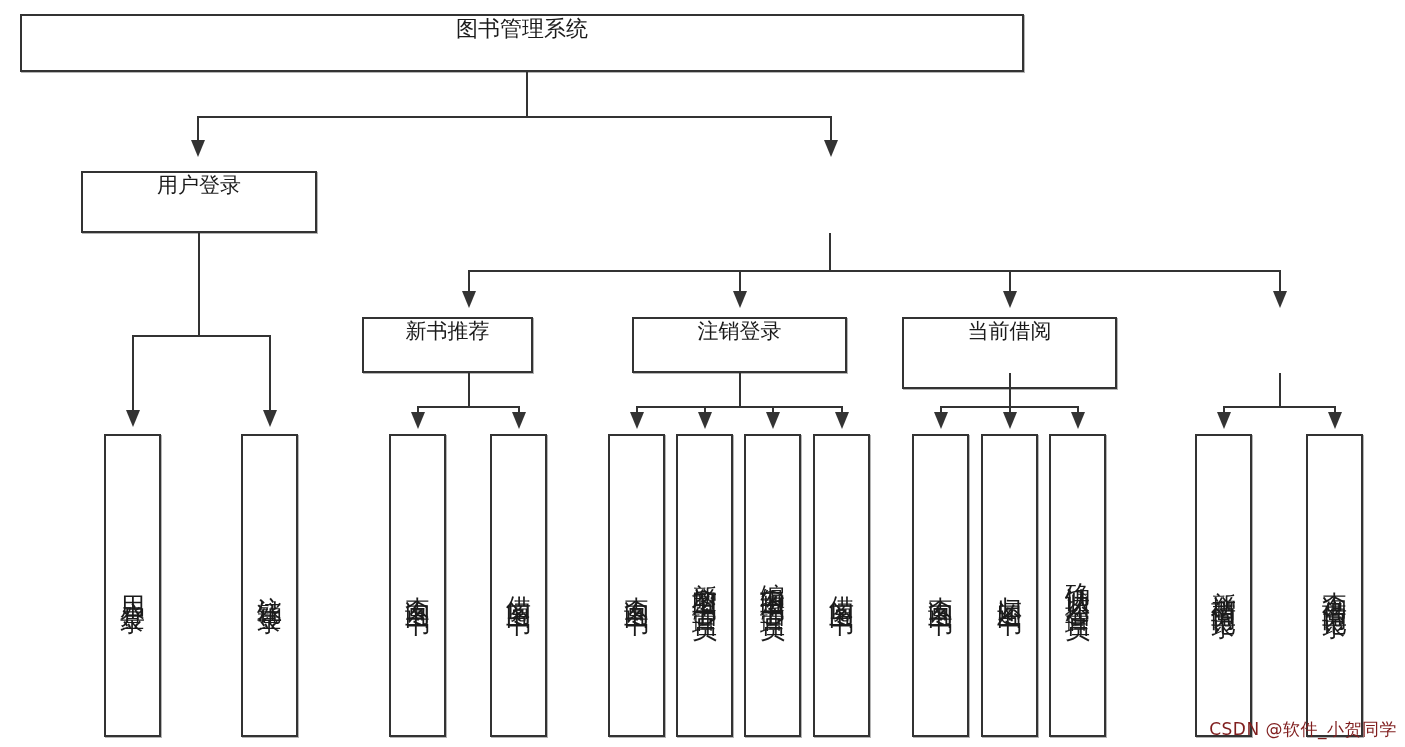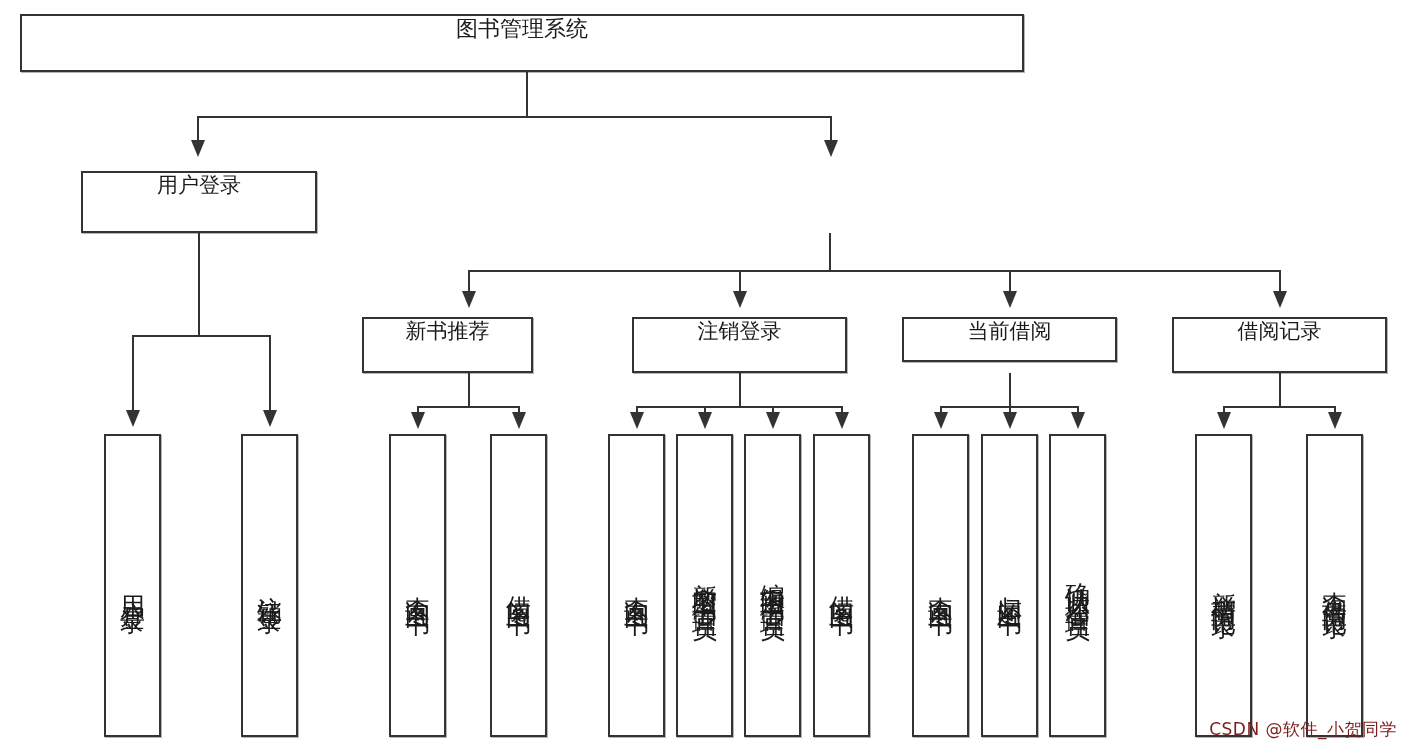--- a/index.html
+++ b/index.html
@@ -133,25 +133,22 @@
   <div class="arrow" style="left:1003px; top:291px;"></div>
   <div class="vline" style="left:1279px; top:270px; height:22px;"></div>
   <div class="arrow" style="left:1273px; top:291px;"></div>
 
   <div class="node h" style="left:362px; top:317px; width:171px; height:56px;">
     <span class="label">新书推荐</span>
   </div>
   <div class="node h" style="left:632px; top:317px; width:215px; height:56px;">
     <span class="label">注销登录</span>
   </div>
-  <div class="node h" style="left:902px; top:317px; width:215px; height:45px;">
+  <div class="node h" style="left:902px; top:317px; width:215px; height:72px;">
     <span class="label">当前借阅</span>
-  </div>
-  <div class="node h" style="left:1172px; top:317px; width:215px; height:56px;">
-    <span class="label">借阅记录</span>
   </div>
 
   <div class="vline" style="left:468px; top:373px; height:34px;"></div>
   <div class="hline" style="left:418px; top:406px; width:101px;"></div>
   <div class="vline" style="left:417px; top:406px; height:8px;"></div>
   <div class="arrow" style="left:411px; top:412px;"></div>
   <div class="vline" style="left:518px; top:406px; height:8px;"></div>
   <div class="arrow" style="left:512px; top:412px;"></div>
 
   <div class="vline" style="left:739px; top:373px; height:34px;"></div>

